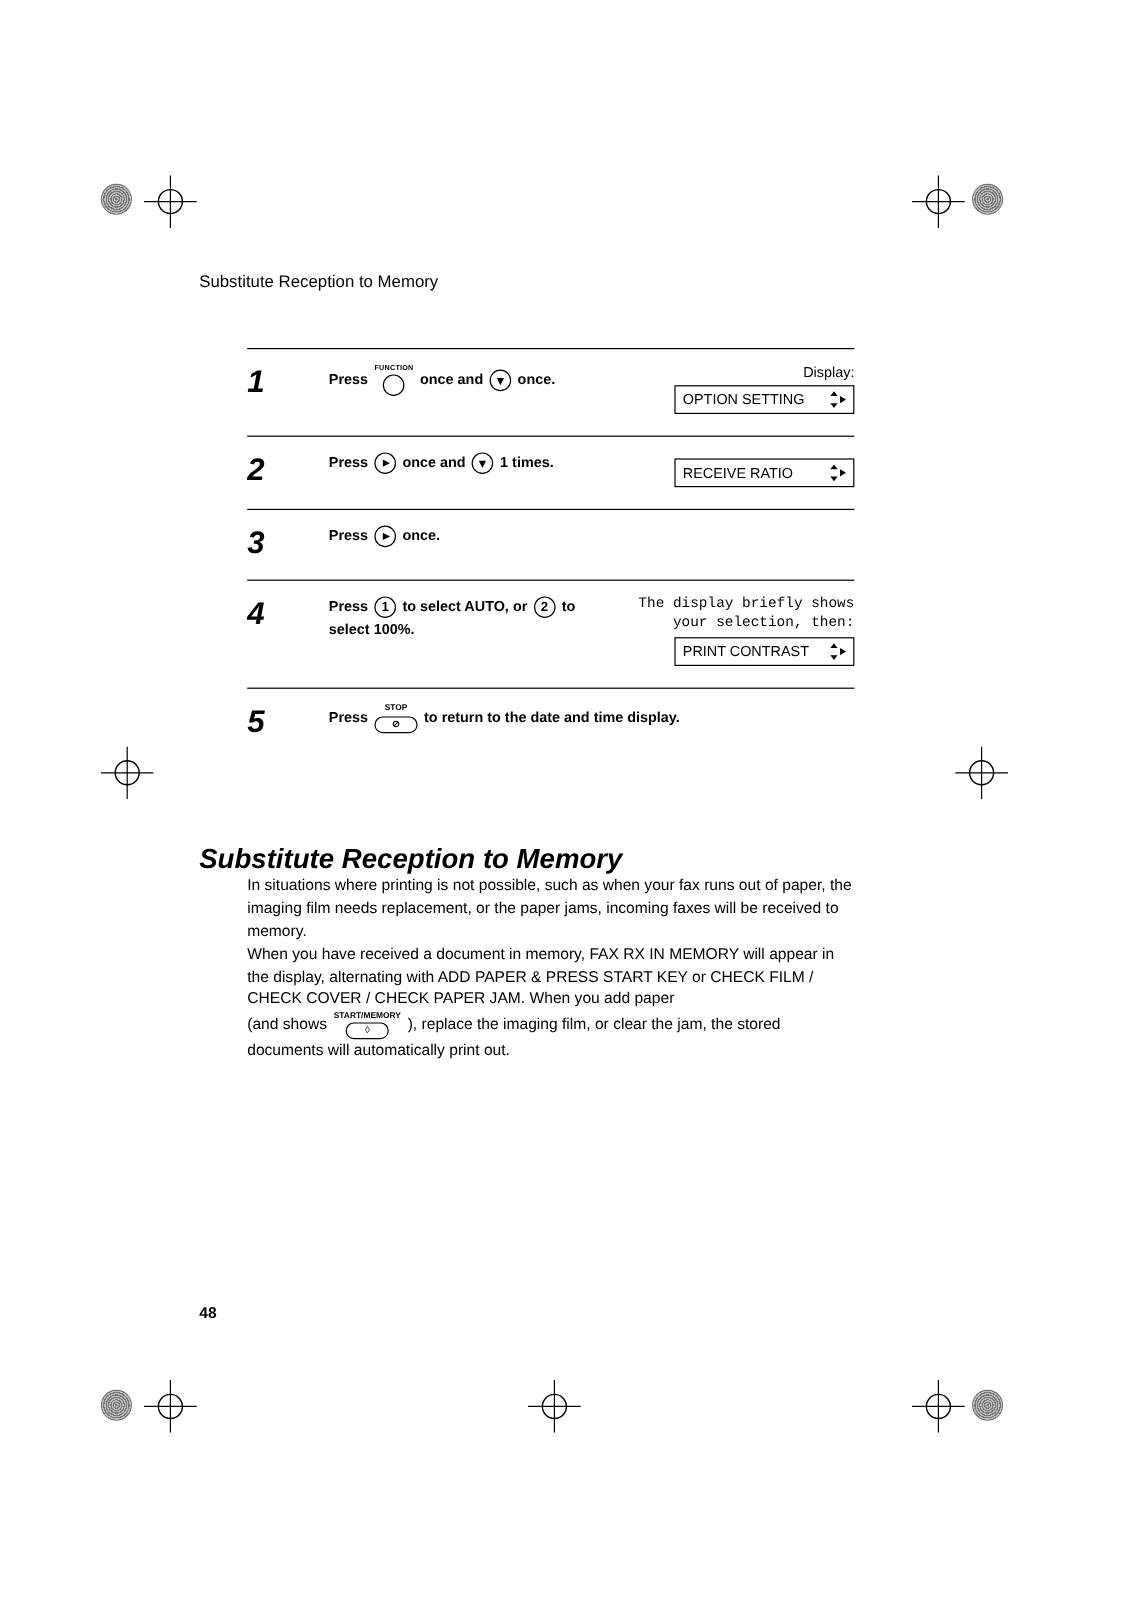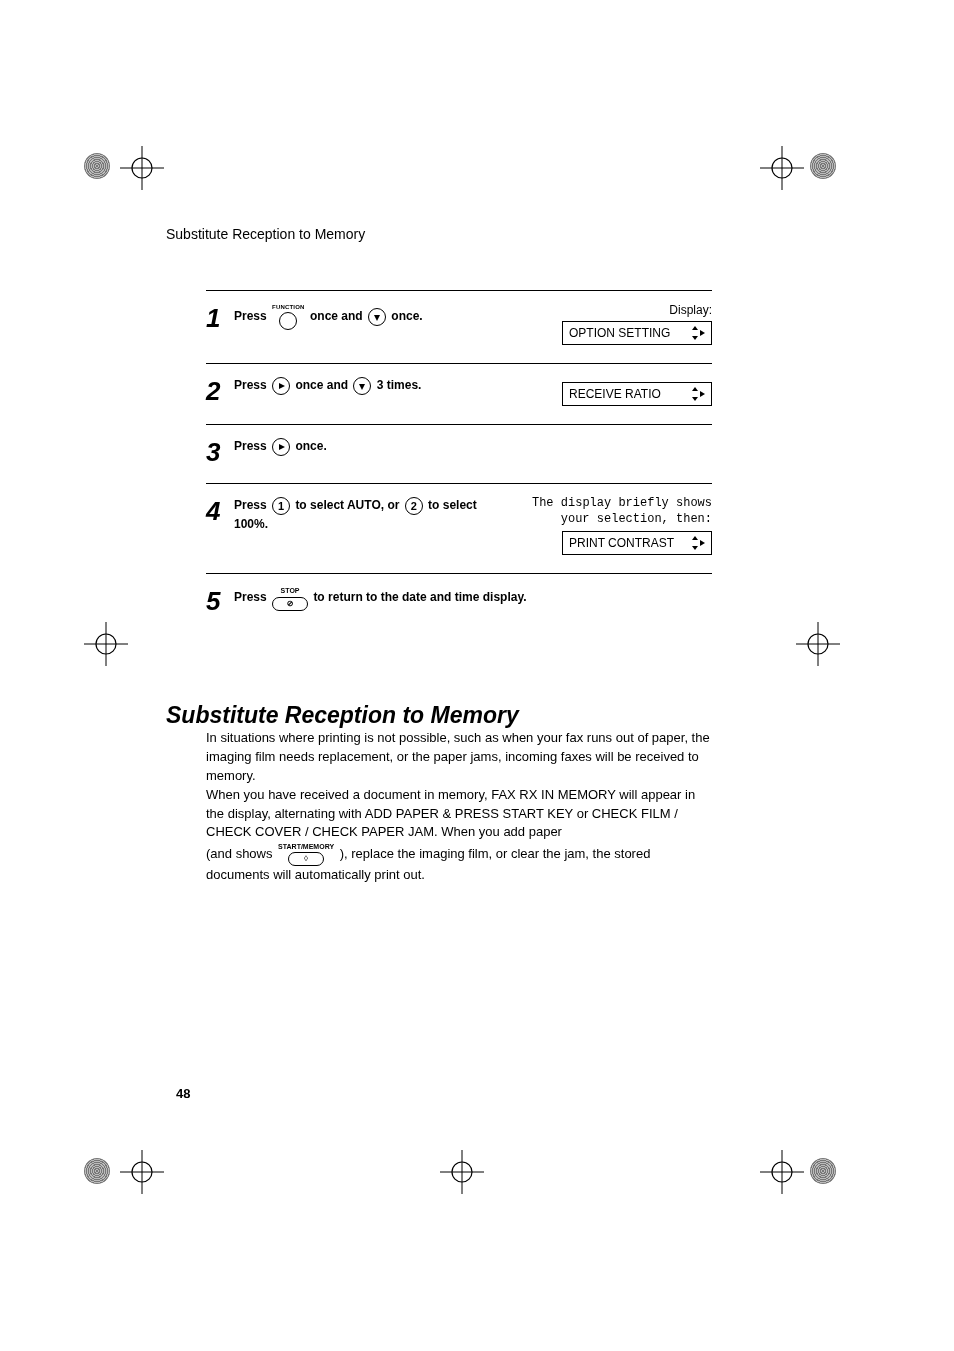--- a/index.html
+++ b/index.html
@@ -54,20 +54,21 @@
     flex: 0 0 28px;
     line-height: 1;
     padding-top: 2px;
   }
   .step-body {
     flex: 1 1 auto;
     font-size: 12px;
     font-weight: bold;
     line-height: 1.5;
     padding-right: 8px;
+    margin-left: 40px;
   }
   .step-side {
     flex: 0 0 180px;
     font-size: 12px;
   }
   .disp-label { margin-bottom: 4px; text-align: right; }
   .disp-box {
     border: 1px solid #000;
     padding: 4px 6px;
     font-size: 12px;
@@ -153,21 +154,21 @@
     font-size: 13px;
     line-height: 1.45;
     margin-top: 0;
   }
   .body-text .inline-btn {
     vertical-align: middle;
   }
   .caution { font-weight: bold; margin-top: 14px; }
   .page-num {
     position: absolute;
-    left: 176px;
+    left: 166px;
     bottom: 250px;
     font-weight: bold;
     font-size: 13px;
   }
 </style>
 </head>
 <body>
 
 <div class="corner-disc" style="left:84px; top:153px;"></div>
 <div class="register-mark" style="left:120px; top:146px;">
@@ -269,21 +270,21 @@
           <svg viewBox="0 0 10 10">
               <polygon points="9,5 3,2 3,8" fill="#000"></polygon>
             </svg>
         </span>
         <span> once and </span>
         <span class="arrow-btn">
           <svg viewBox="0 0 10 10">
               <polygon points="5,9 2,3 8,3" fill="#000"></polygon>
             </svg>
         </span>
-        <span> 3 times.</span>
+        <span> 1 times.</span>
       </div>
       <div class="step-side">
         <div class="disp-box mt">
           <span>RECEIVE RATIO</span>
           <span class="arrows-icon">
             <svg viewBox="0 0 14 14">
                 <polygon points="4,0 1,4 7,4" fill="#000"></polygon>
                 <polygon points="4,14 1,10 7,10" fill="#000"></polygon>
                 <polygon points="14,7 9,4 9,10" fill="#000"></polygon>
               </svg>

